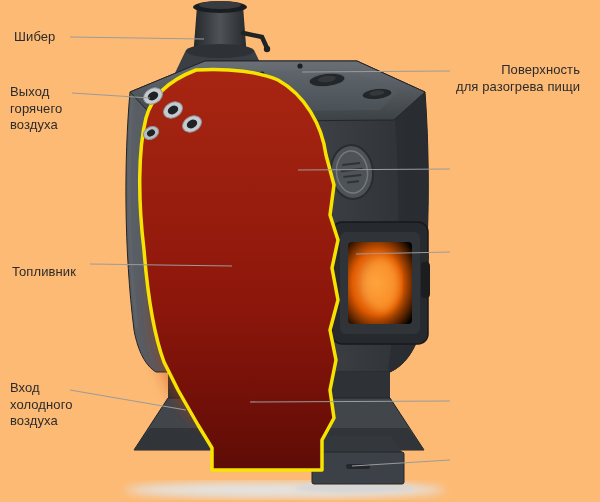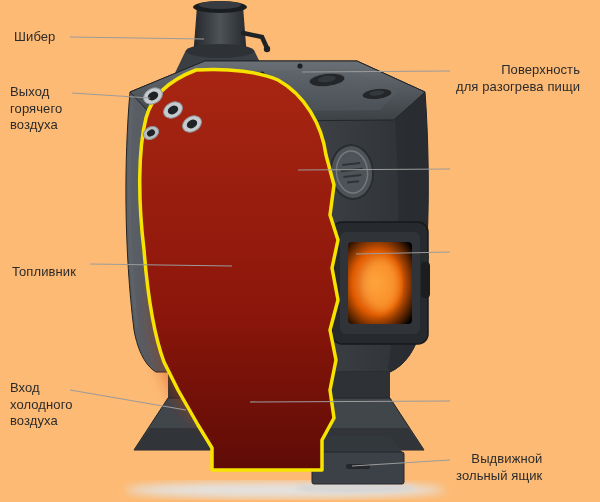--- a/index.html
+++ b/index.html
@@ -225,16 +225,14 @@
   <div class="label left" style="left:10px;top:84px">Выход
 горячего
 воздуха</div>
   <div class="label left" style="left:12px;top:264px">Топливник</div>
   <div class="label left" style="left:10px;top:380px">Вход
 холодного
 воздуха</div>
 
   <div class="label right" style="left:456px;top:62px">Поверхность
 для разогрева пищи</div>
-  <div class="label right" style="left:456px;top:451px">Выдвижной
-зольный ящик</div>
 
 </div>
 
 </body></html>

